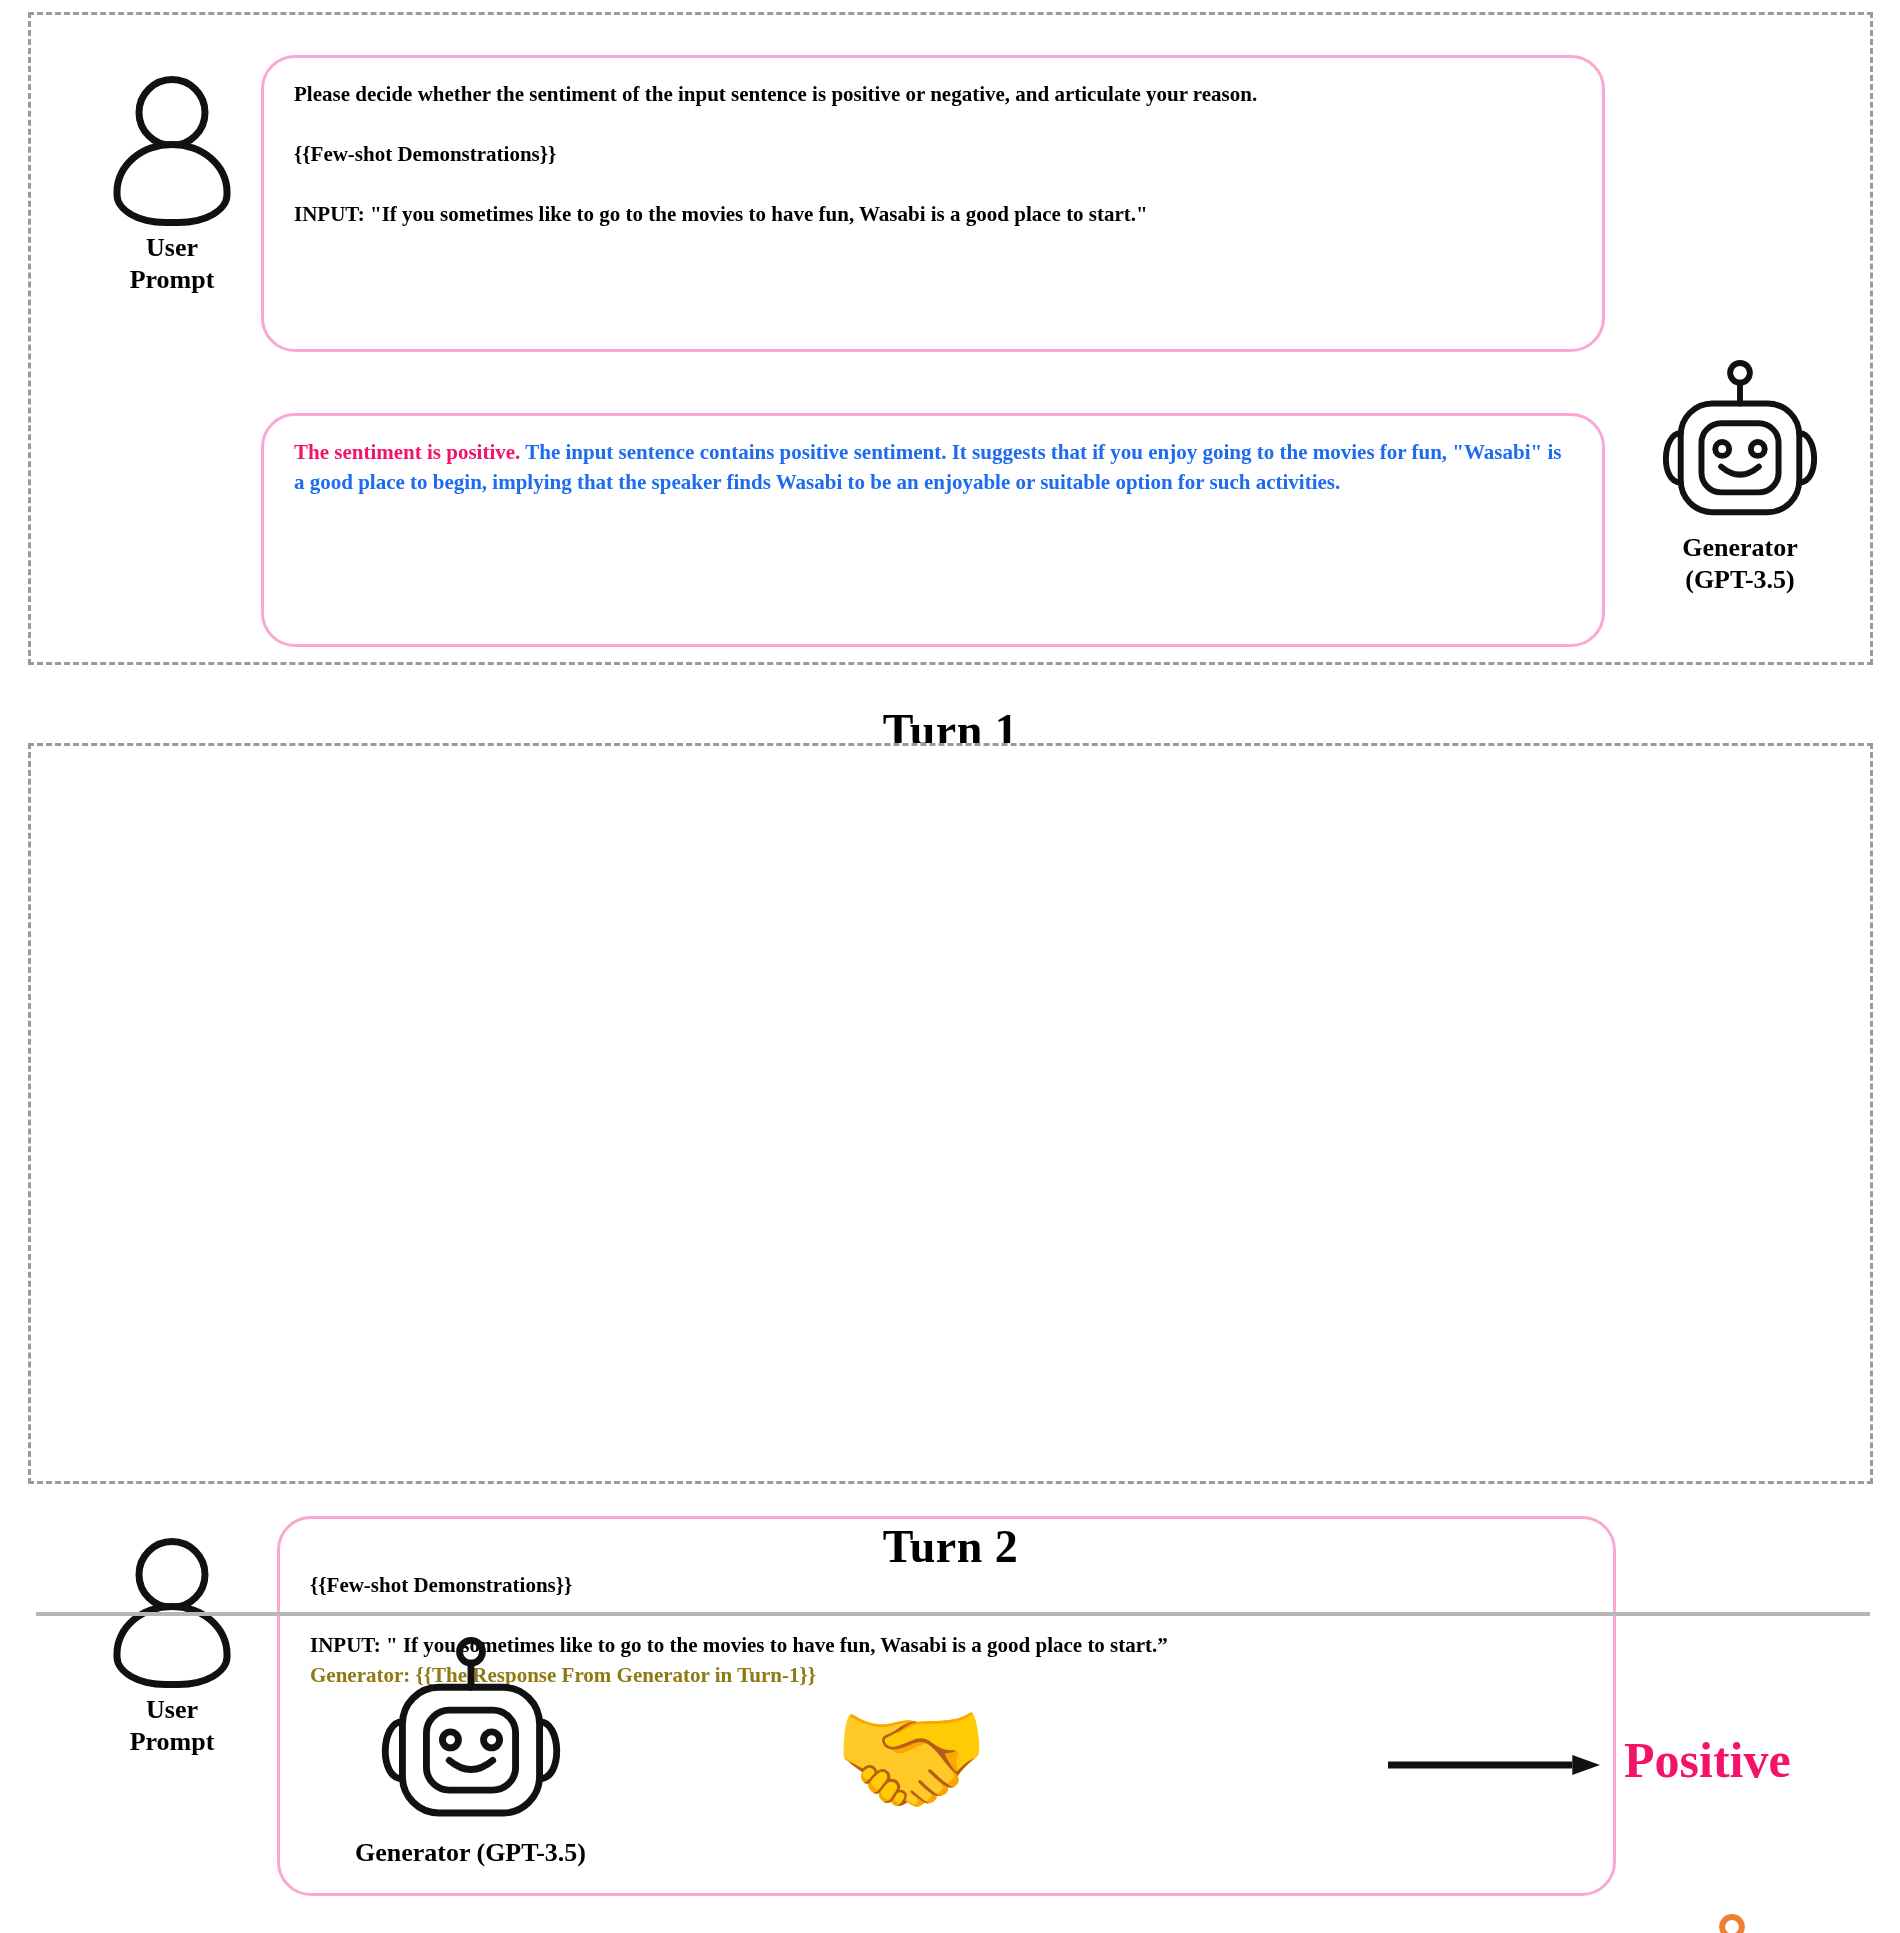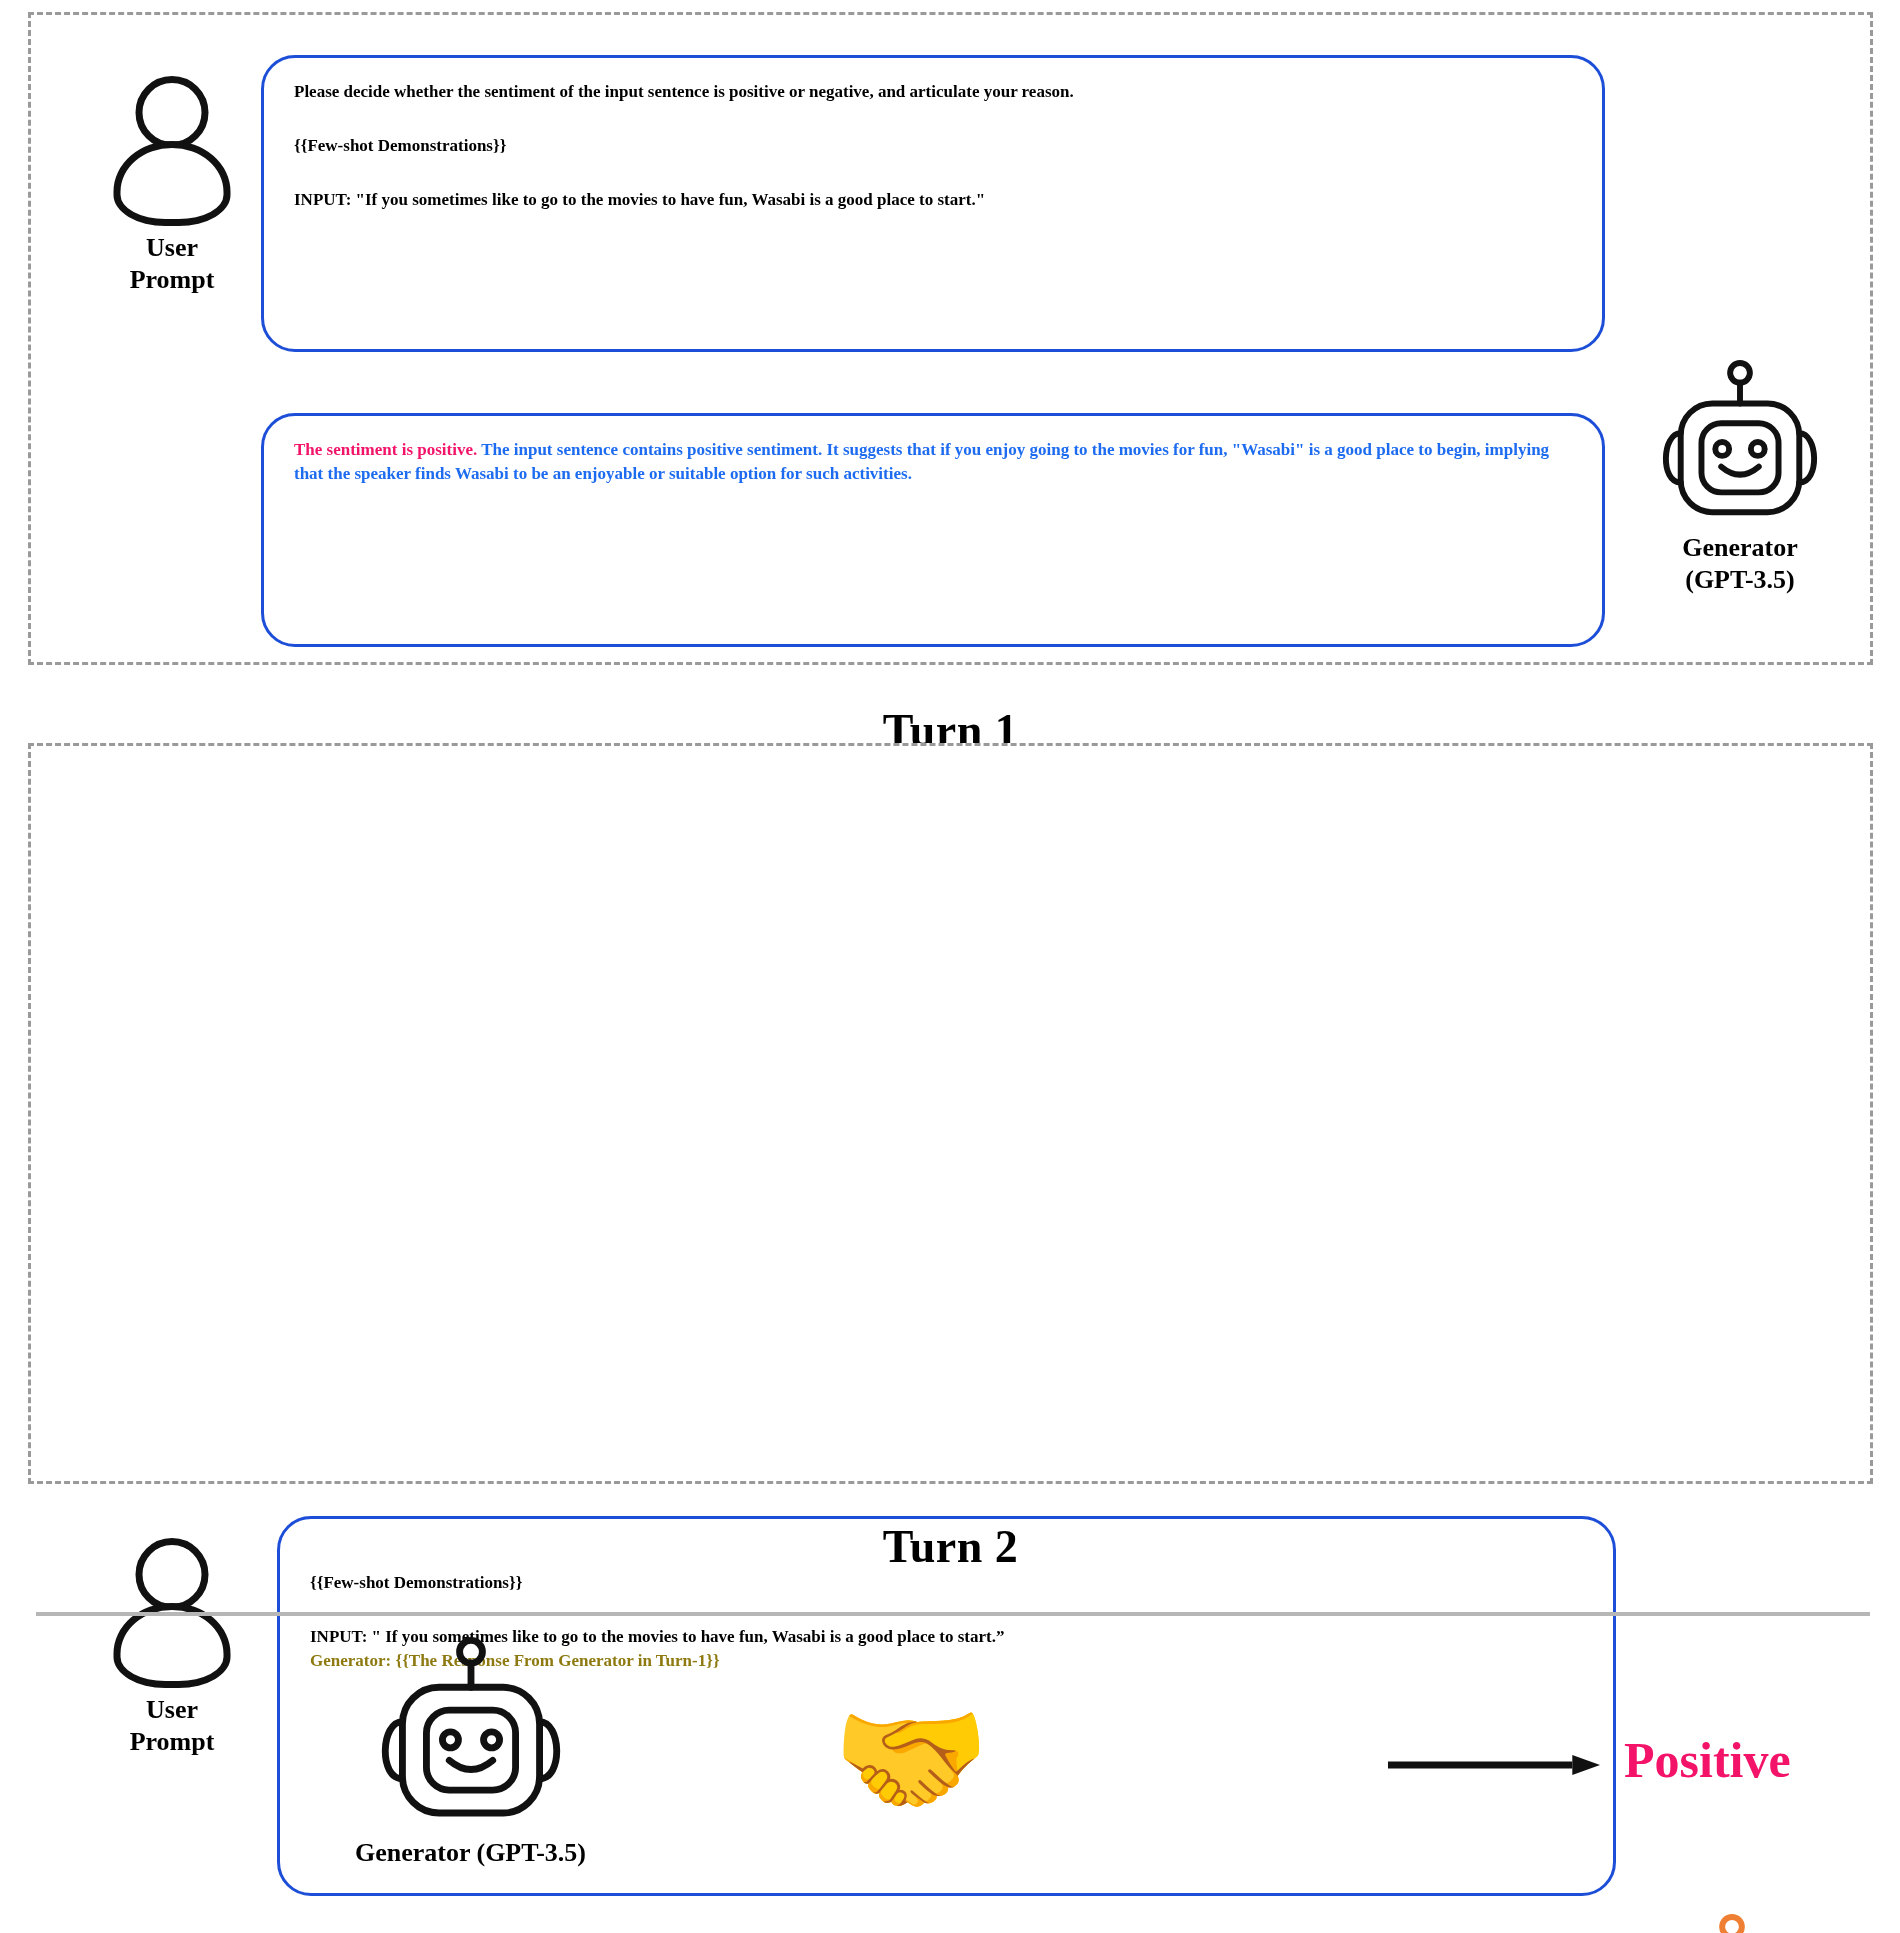--- a/index.html
+++ b/index.html
@@ -84,26 +84,26 @@
     height: 85px;
     border: 7px solid #111111;
     border-radius: 52% 52% 46% 46% / 62% 62% 38% 38%;
     box-sizing: border-box;
     background: #ffffff;
   }
 
   
   .bubble {
     position: absolute;
-    border: 3px solid #1d4ed8;
+    border: 3px solid #f9a8d4;
     border-radius: 34px;
     box-sizing: border-box;
     background: #ffffff;
     padding: 22px 30px 20px 30px;
-    font-size: 17px;
+    font-size: 21px;
     font-weight: bold;
     line-height: 1.42;
     color: #000000;
   }
   #bubble-user1 { left: 230px; top: 40px;  width: 1344px; height: 297px; }
   #bubble-gen1  { left: 230px; top: 398px; width: 1344px; height: 234px; }
   #bubble-user2 { left: 246px; top: 770px; width: 1339px; height: 380px; }
 
   .spacer-line { height: 30px; }
 

